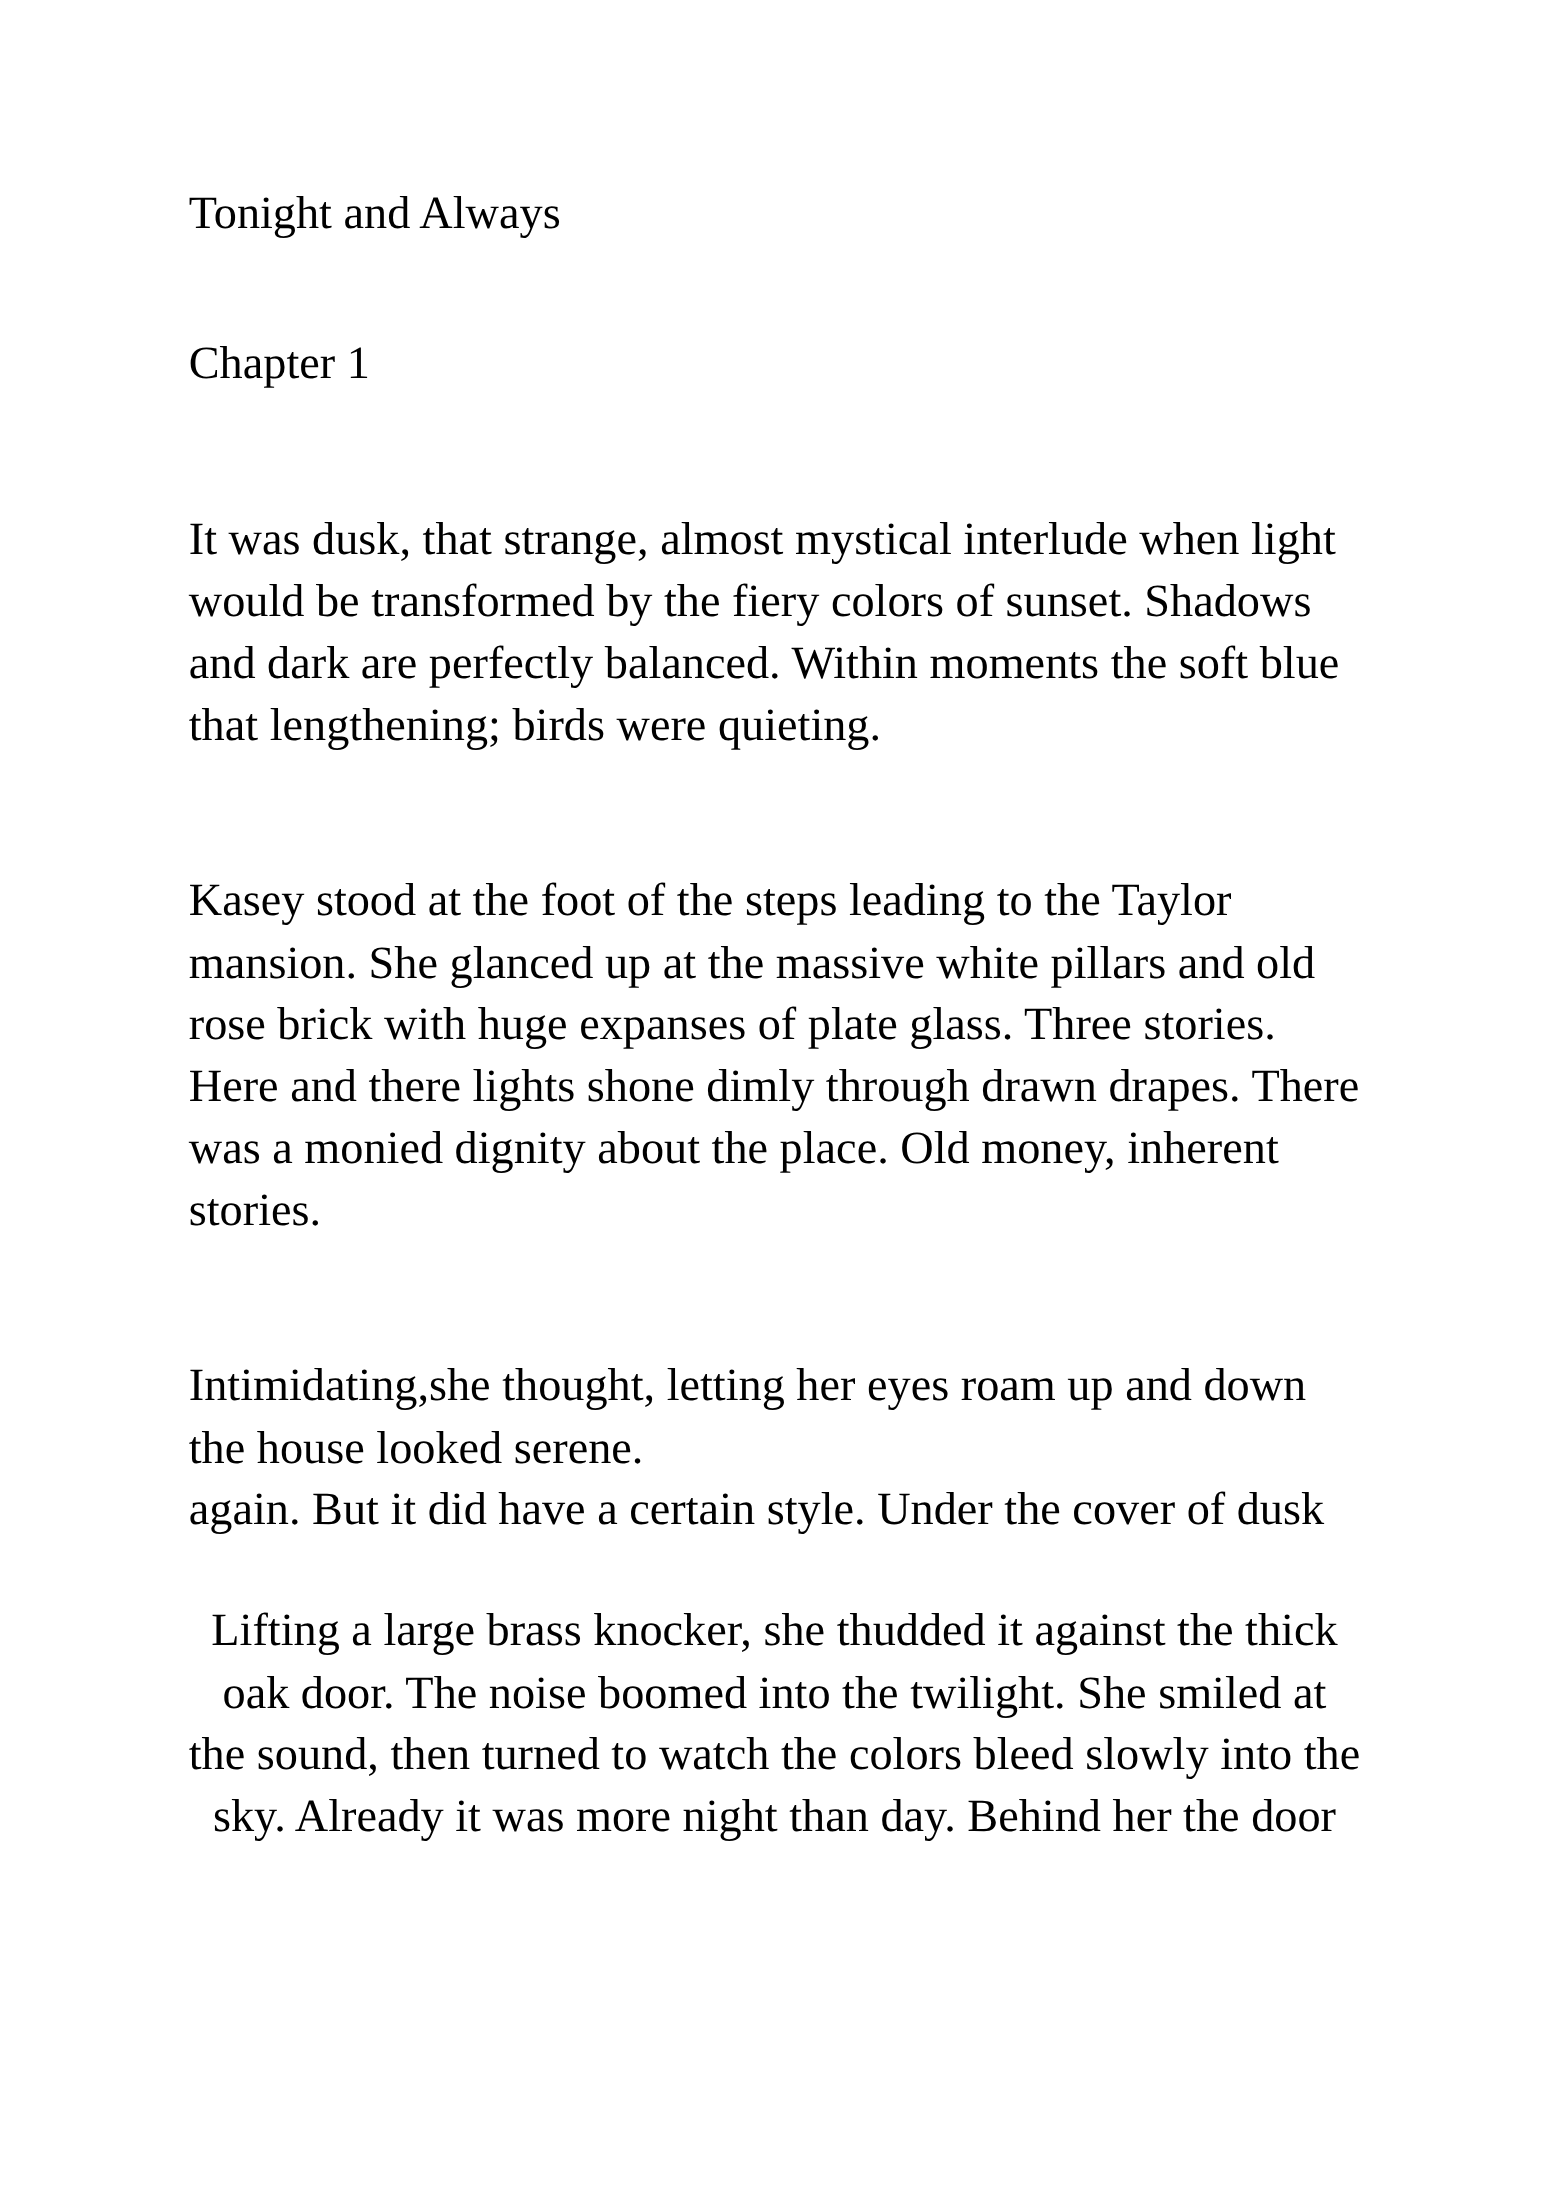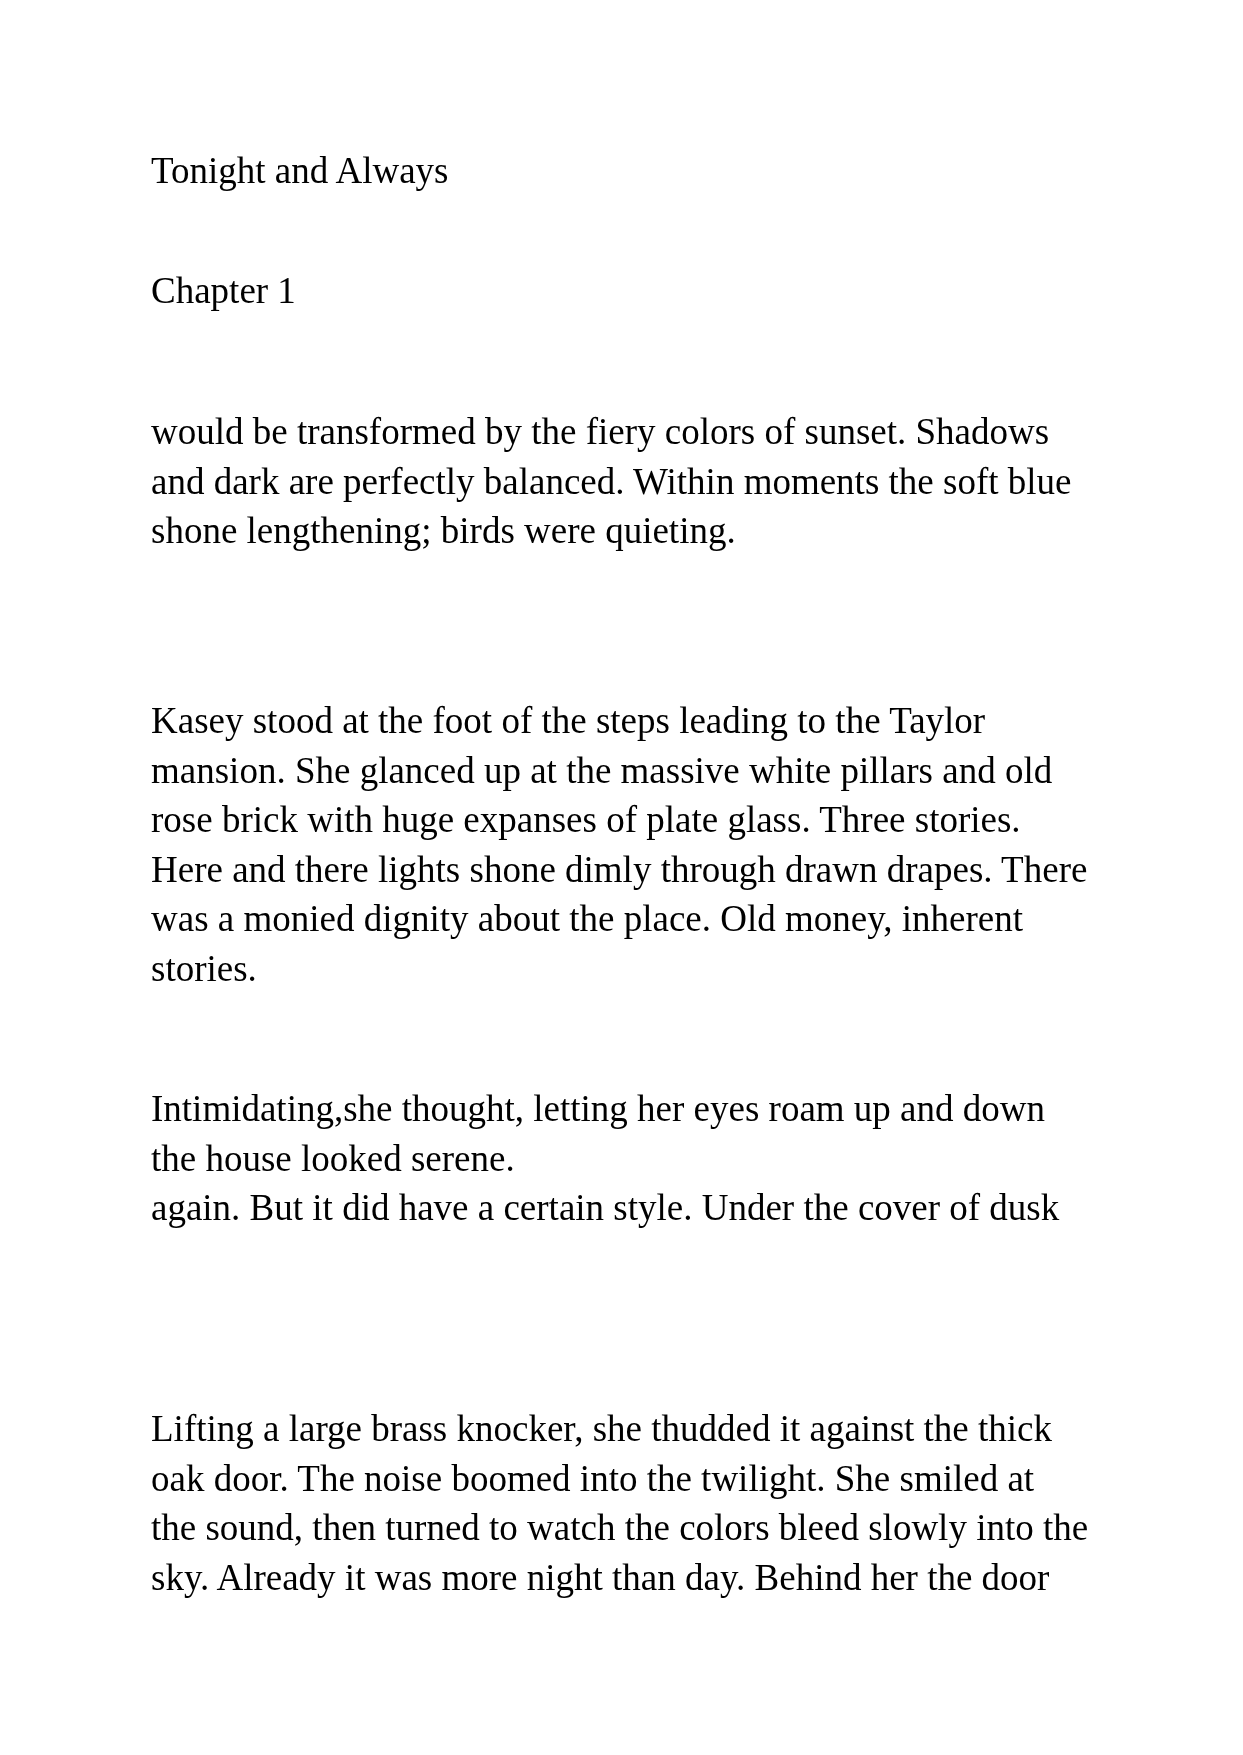--- a/index.html
+++ b/index.html
@@ -32,39 +32,40 @@
   }
   .line {
     display: block;
     height: 49.5px;
   }
   #title     { top: 146px; }
   #chapter   { top: 266px; }
   #para-0    { top: 407px; }
   #para-1    { top: 696px; }
   #para-2    { top: 1084px; }
-  #para-3    { top: 1404px; }
+  #para-3    { top: 1280px; text-align: center; }
 </style>
 </head>
 <body>
 
 <div class="page">
 
   <p id="title" class="block">
     <span class="line">Tonight and Always</span>
   </p>
 
   <p id="chapter" class="block">
     <span class="line">Chapter 1</span>
   </p>
 
   <p id="para-0" class="block">
+    <span class="line">It was dusk, that strange, almost mystical interlude when light</span>
     <span class="line">would be transformed by the fiery colors of sunset. Shadows</span>
     <span class="line">and dark are perfectly balanced. Within moments the soft blue</span>
-    <span class="line">shone lengthening; birds were quieting.</span>
+    <span class="line">that lengthening; birds were quieting.</span>
   </p>
 
   <p id="para-1" class="block">
     <span class="line">Kasey stood at the foot of the steps leading to the Taylor</span>
     <span class="line">mansion. She glanced up at the massive white pillars and old</span>
     <span class="line">rose brick with huge expanses of plate glass. Three stories.</span>
     <span class="line">Here and there lights shone dimly through drawn drapes. There</span>
     <span class="line">was a monied dignity about the place. Old money, inherent</span>
     <span class="line">stories.</span>
   </p>

